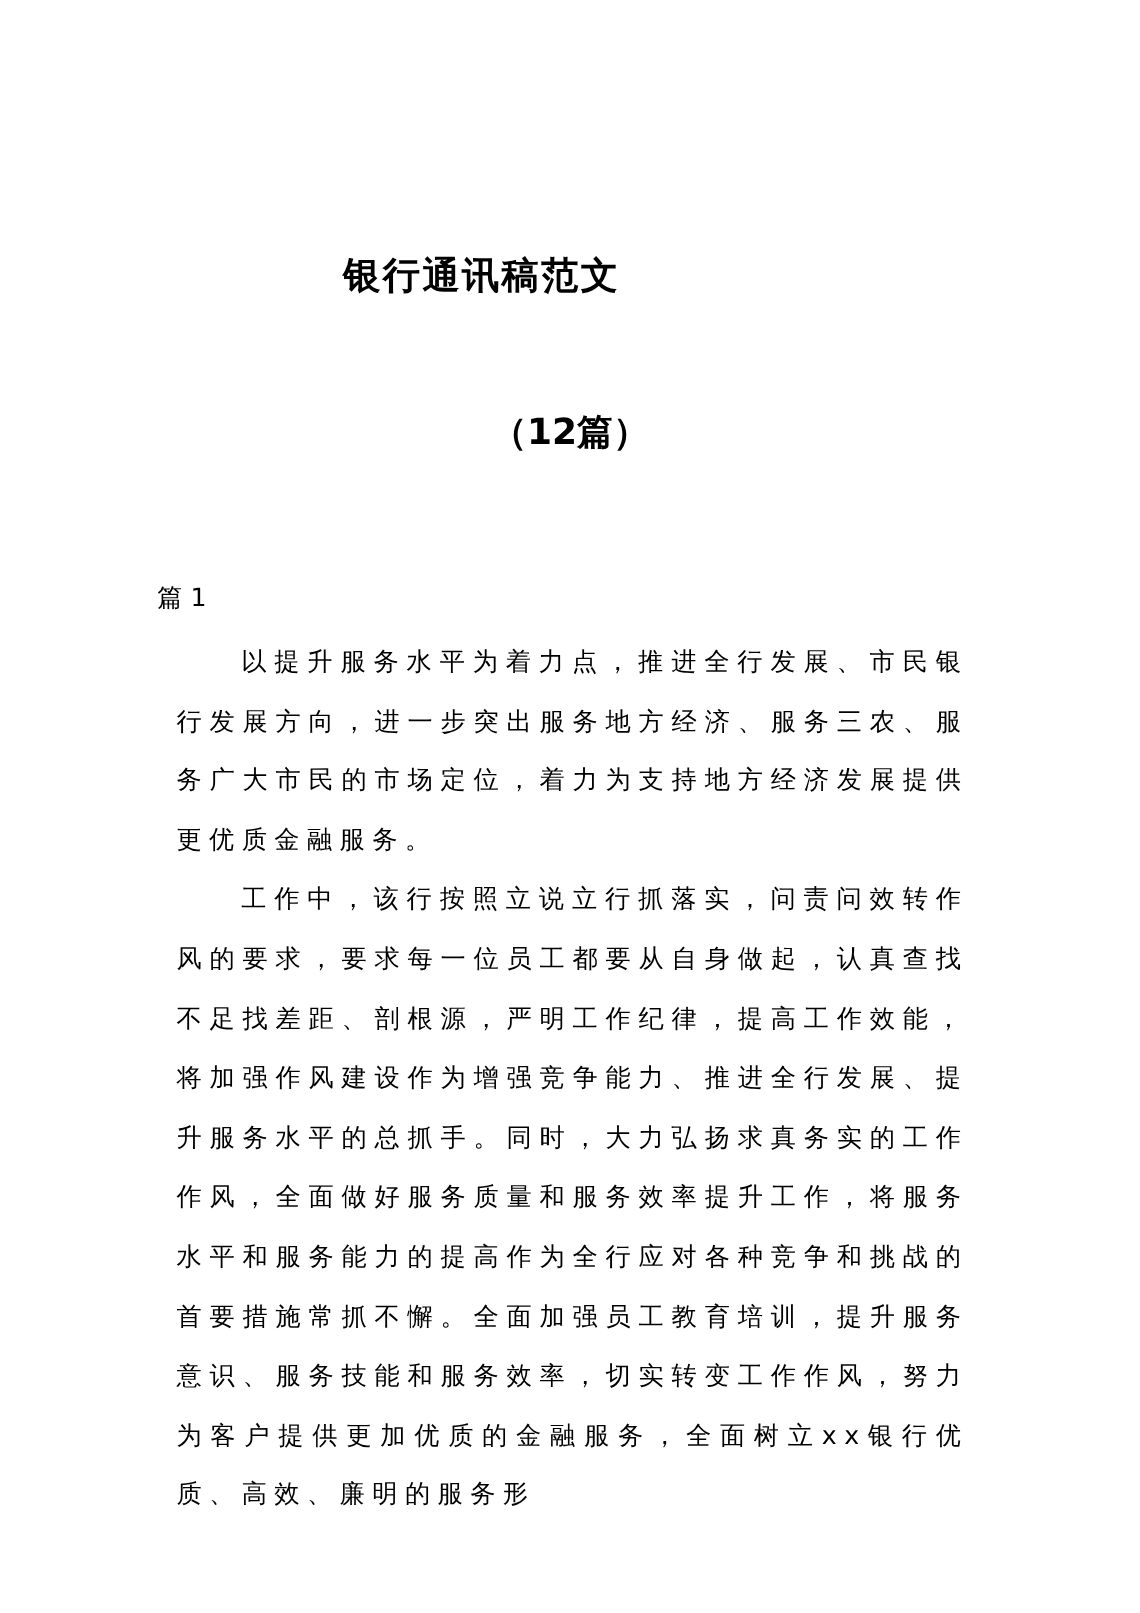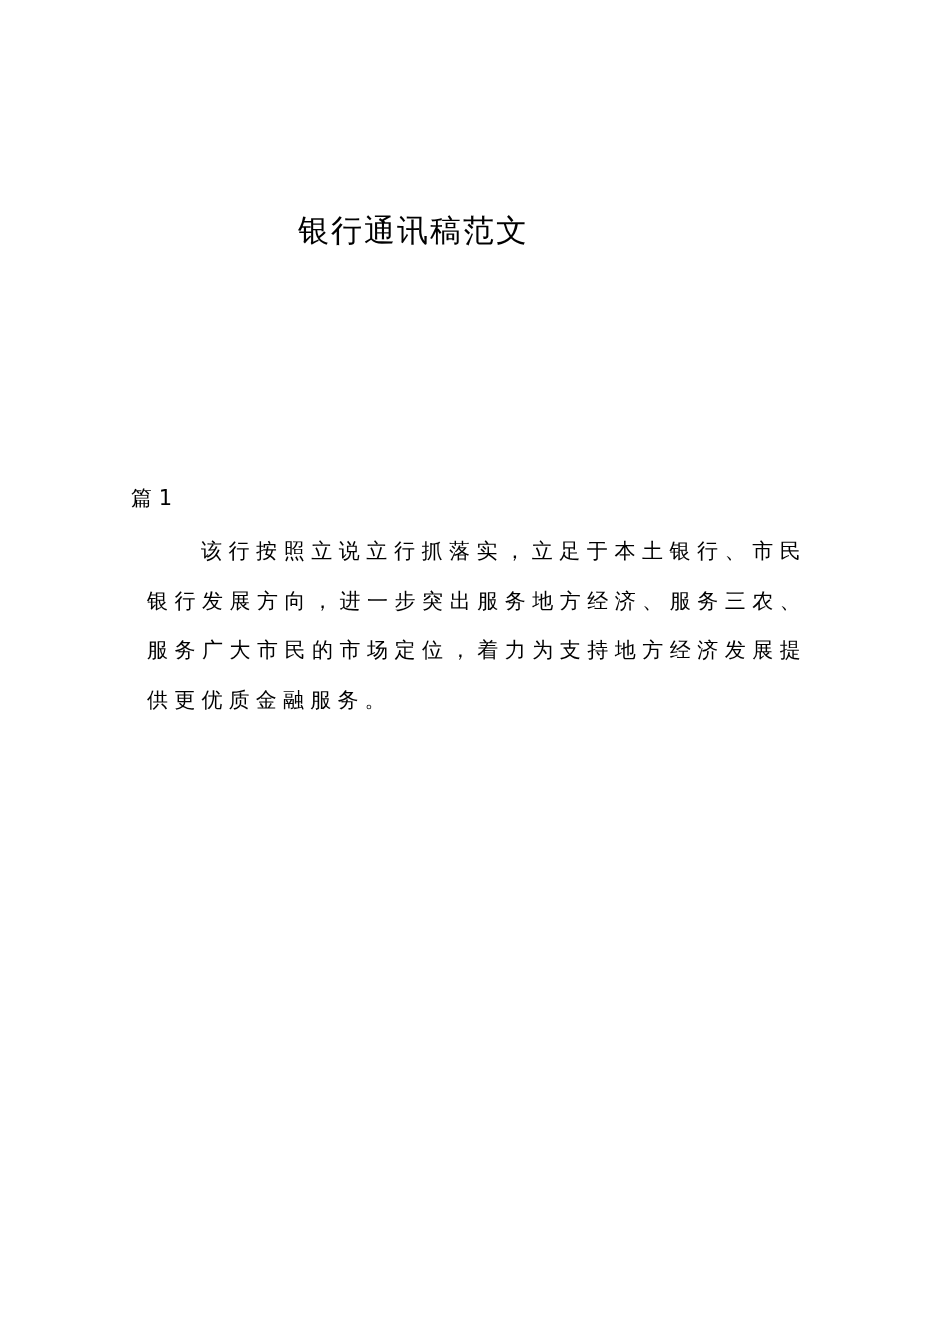--- a/index.html
+++ b/index.html
@@ -22,24 +22,23 @@
       height: 1344px;
       background: #ffffff;
     }
     .title {
       position: absolute;
       top: 205px;
       left: 0;
       width: 803px;
       text-align: center;
       font-size: 31px;
-      font-weight: normal;
+      font-weight: bold;
       letter-spacing: 2px;
       line-height: 50px;
-      margin-left: 12px;
     }
     .subtitle {
       position: absolute;
       top: 336px;
       left: 0;
       width: 950px;
       text-align: center;
       font-size: 30px;
       font-weight: bold;
       line-height: 50px;
@@ -64,19 +63,21 @@
     .body-text p {
       margin: 0;
       text-indent: 54px;
     }
   </style>
 </head>
 <body>
 
 <div class="page">
   <div class="title">银行通讯稿范文</div>
+  <div class="subtitle">（12篇）</div>
 
   <div class="section-label">篇 1</div>
 
   <div class="body-text">
-    <p>该行按照立说立行抓落实，立足于本土银行、市民银行发展方向，进一步突出服务地方经济、服务三农、服务广大市民的市场定位，着力为支持地方经济发展提供更优质金融服务。</p>
+    <p>以提升服务水平为着力点，推进全行发展、市民银行发展方向，进一步突出服务地方经济、服务三农、服务广大市民的市场定位，着力为支持地方经济发展提供更优质金融服务。</p>
+    <p>工作中，该行按照立说立行抓落实，问责问效转作风的要求，要求每一位员工都要从自身做起，认真查找不足找差距、剖根源，严明工作纪律，提高工作效能，将加强作风建设作为增强竞争能力、推进全行发展、提升服务水平的总抓手。同时，大力弘扬求真务实的工作作风，全面做好服务质量和服务效率提升工作，将服务水平和服务能力的提高作为全行应对各种竞争和挑战的首要措施常抓不懈。全面加强员工教育培训，提升服务意识、服务技能和服务效率，切实转变工作作风，努力为客户提供更加优质的金融服务，全面树立xx银行优质、高效、廉明的服务形</p>
   </div>
 </div>
 
 </body></html>

